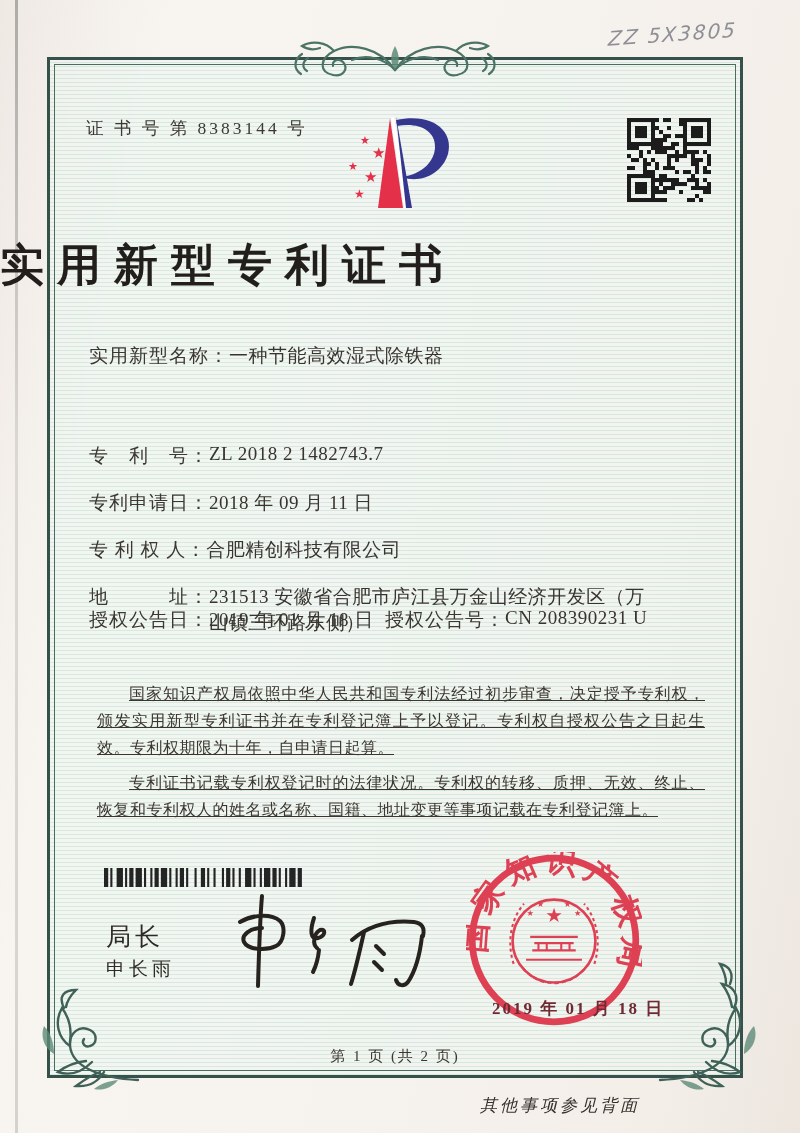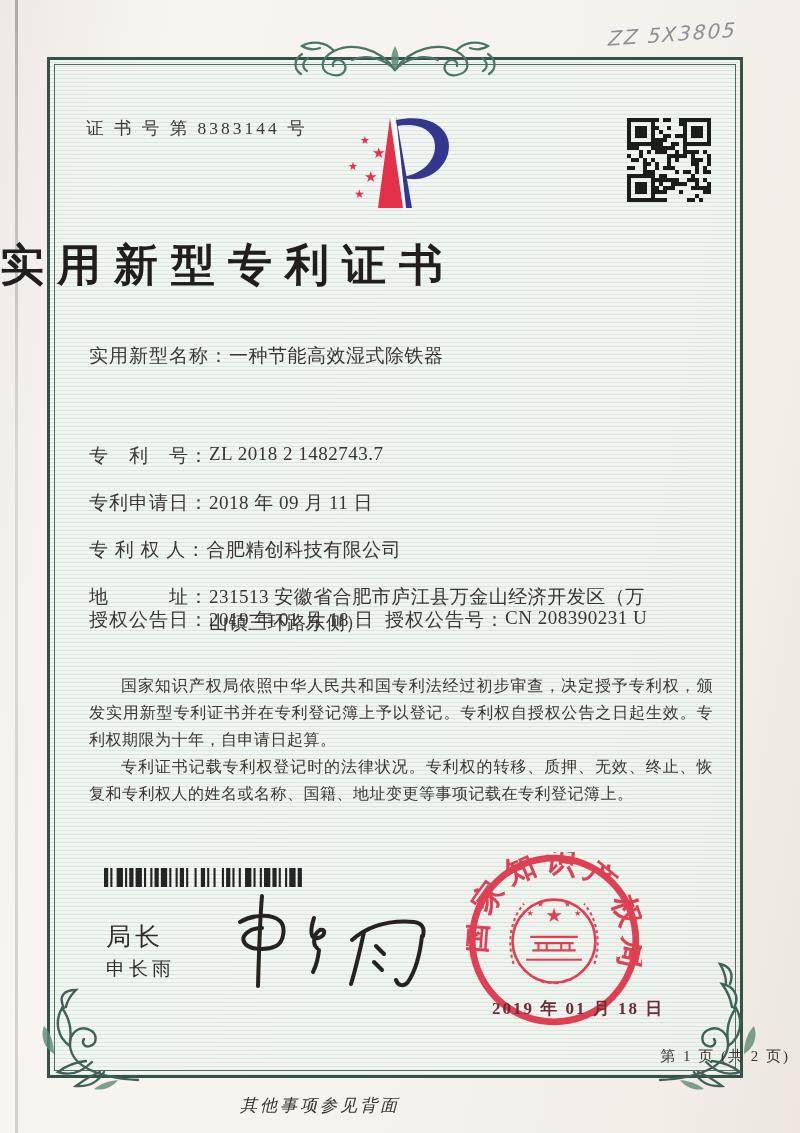--- a/index.html
+++ b/index.html
@@ -27,29 +27,29 @@
     position:absolute;left:0;top:236px;width:790px;text-align:left;
     font-size:44px;font-weight:700;color:#211e1b;letter-spacing:13px;
   }
   .row{position:absolute;left:89px;font-size:19px;color:#38342f;width:630px;}
   .row .lbl{display:inline-block;vertical-align:top;letter-spacing:1px;color:#3b3731;}
   .row .val{display:inline-block;vertical-align:top;letter-spacing:.5px;}
   .row .val2{position:absolute;left:296px;top:0;}
   .addr .val{width:440px;line-height:26px;}
   .paras{position:absolute;left:89px;top:672px;width:624px;font-size:16px;line-height:27px;
     color:#3b372f;text-align:justify;}
-  .paras p{margin:0;text-indent:2em;letter-spacing:.5px;}
+  .paras p{margin:8px;text-indent:2em;letter-spacing:.5px;text-decoration:underline;}
   .barcode{position:absolute;left:104px;top:868px;}
   .signer-title{position:absolute;left:106px;top:920px;font-size:25px;color:#2e2b27;letter-spacing:4px;}
   .signer-name{position:absolute;left:106px;top:956px;font-size:19px;color:#2e2b27;letter-spacing:4px;}
   .signature{position:absolute;left:218px;top:888px;}
   .seal{position:absolute;left:466px;top:852px;opacity:.93;}
   .seal-date{position:absolute;left:492px;top:997px;font-size:17px;color:#702a33;letter-spacing:2px;font-weight:700;}
-  .page-info{position:absolute;left:0;top:1047px;width:790px;text-align:right;font-size:15px;color:#3b372f;letter-spacing:2px;}
-  .back-note{position:absolute;left:0;top:1094px;width:640px;text-align:center;font-size:17px;color:#35312c;
+  .page-info{position:absolute;left:0;top:1047px;width:790px;text-align:center;font-size:15px;color:#3b372f;letter-spacing:2px;}
+  .back-note{position:absolute;left:0;top:1094px;width:640px;text-align:right;font-size:17px;color:#35312c;
     letter-spacing:3px;font-style:italic;}
   .ornament{position:absolute;}
   svg text{font-family:"DejaVu Sans",sans-serif;}
 </style>
 </head>
 <body>
 
 <div class="page">
   <div class="book-edge"></div>
 

